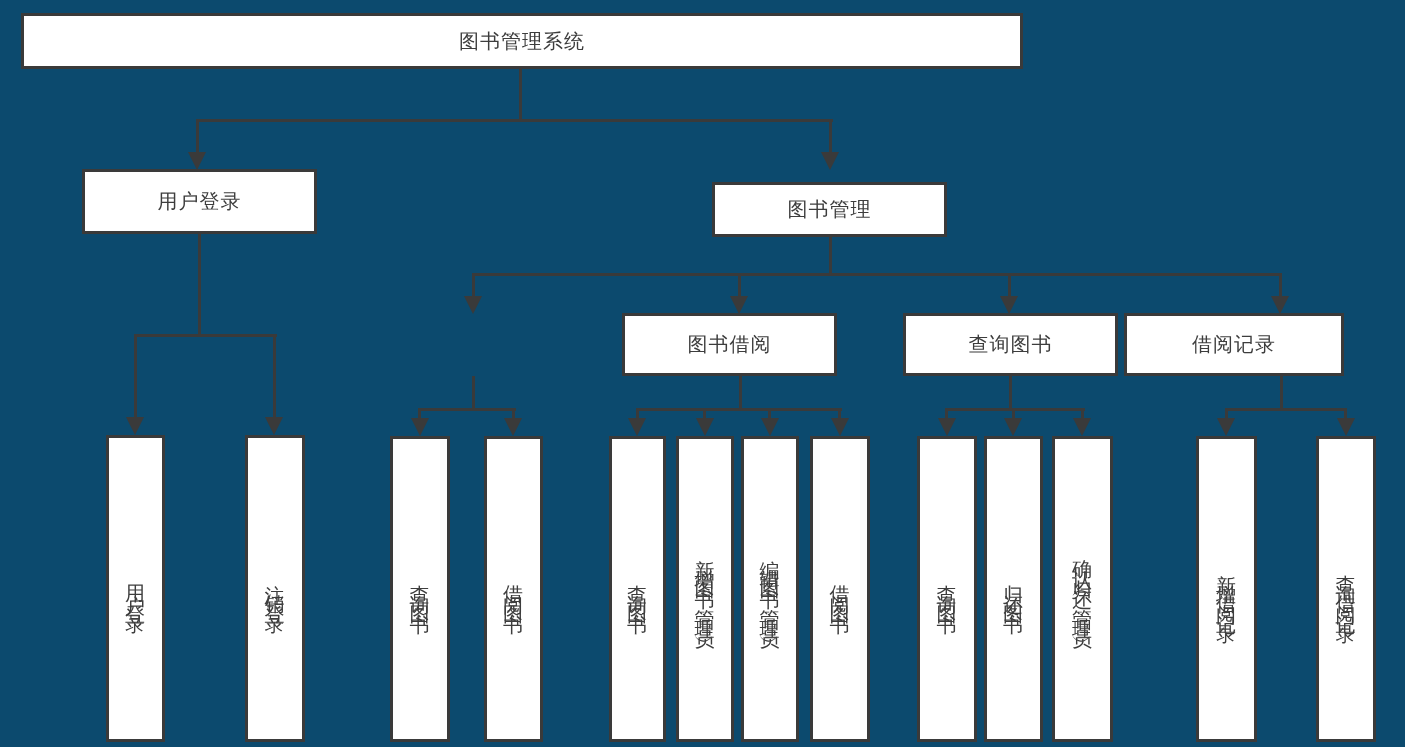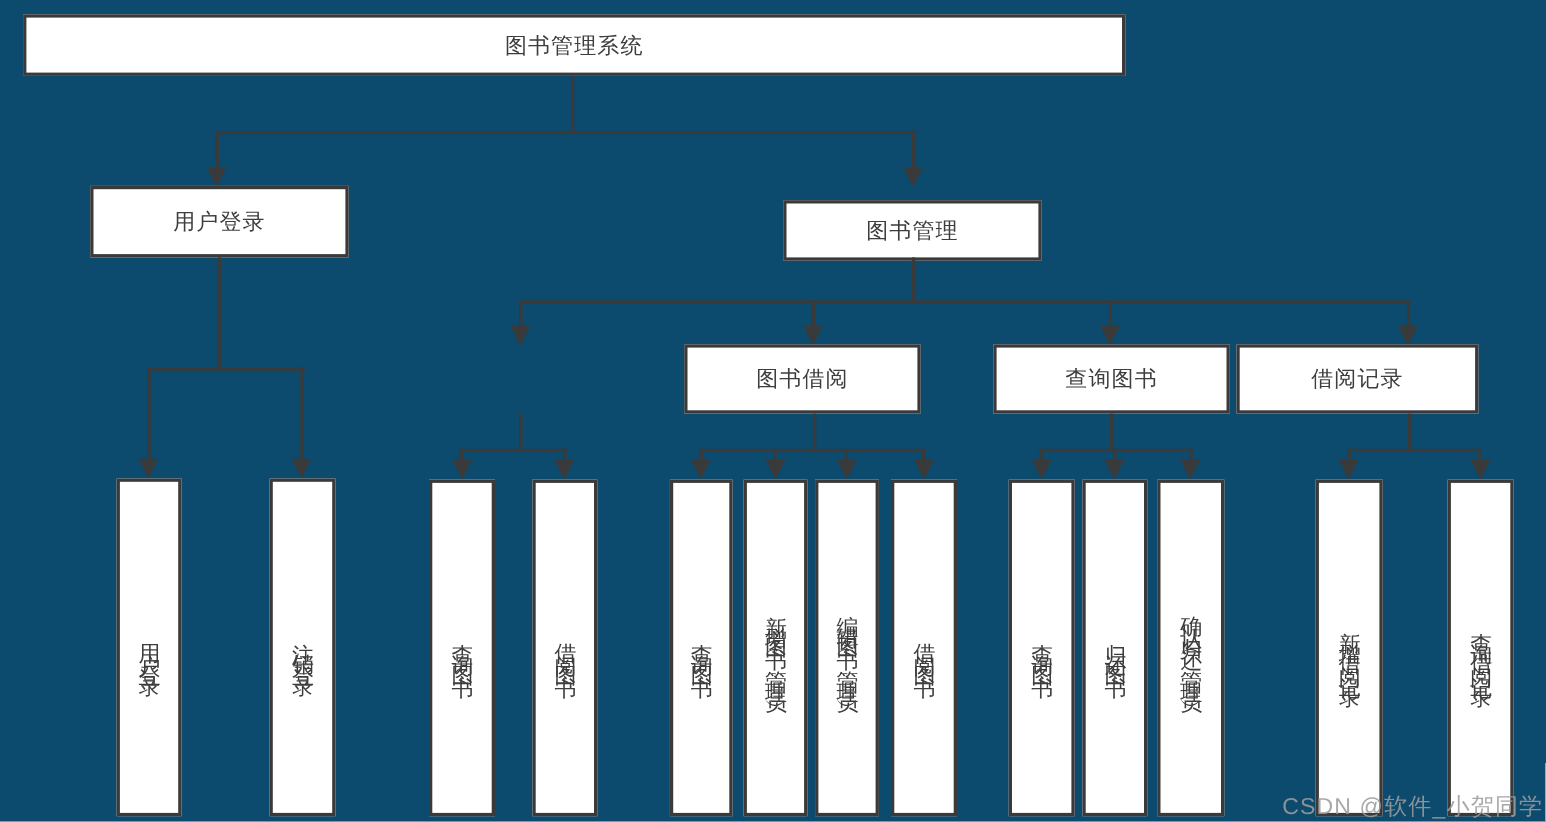--- a/index.html
+++ b/index.html
@@ -149,15 +149,14 @@
     <span>确认归还（管理员）</span>
   </div>
 
   <div class="box v" style="left:1196px;top:436px;width:61px;height:306px">
     <span>新增借阅记录</span>
   </div>
   <div class="box v" style="left:1316px;top:436px;width:60px;height:306px">
     <span>查询借阅记录</span>
   </div>
 
-  <div class="watermark">CSDN @软件_小贺同学</div>
 
 </div>
 
 </body></html>

